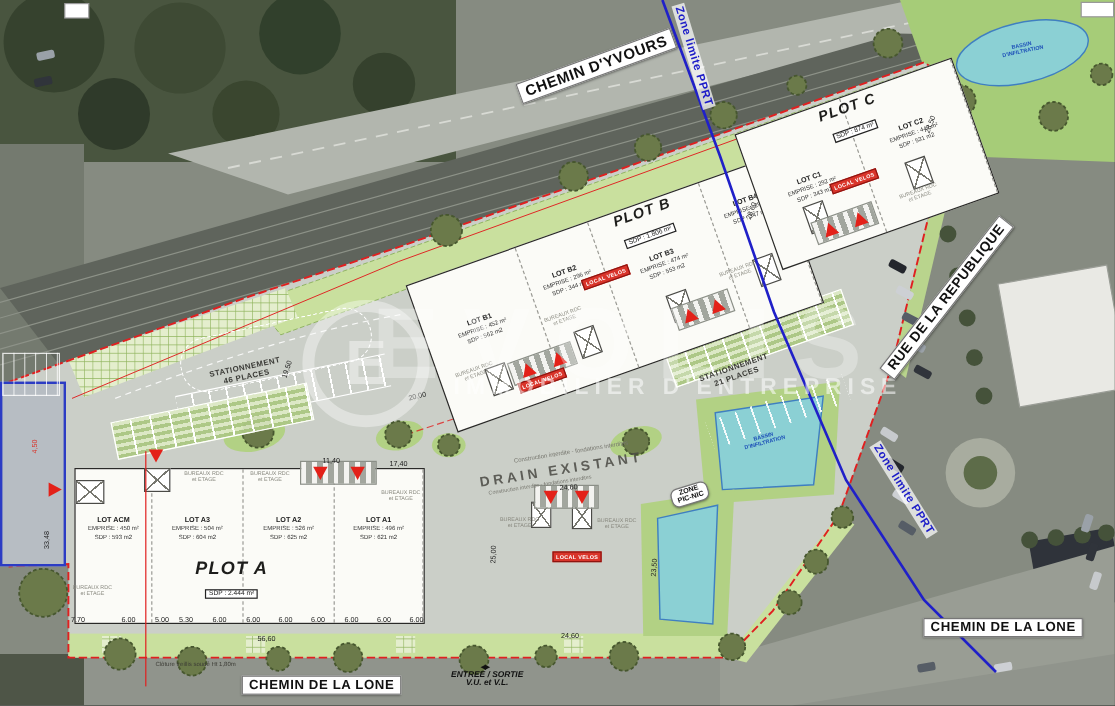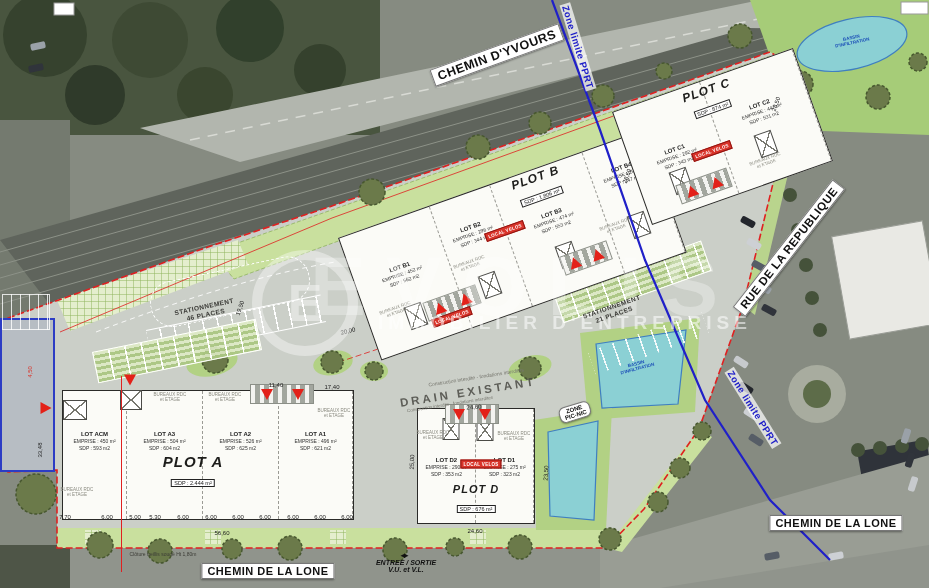--- a/index.html
+++ b/index.html
@@ -236,21 +236,21 @@
     <div class="lot" style="width:76px;padding-top:40px;">
       <span class="lname">LOT A2</span>
       <span class="lval">EMPRISE : 526 m²</span>
       <span class="lval">SDP : 625 m2</span>
     </div>
     <div class="lot" style="width:74px;padding-top:40px;">
       <span class="lname">LOT A1</span>
       <span class="lval">EMPRISE : 496 m²</span>
       <span class="lval">SDP : 621 m2</span>
     </div>
-    <div class="ptw" style="left:130px;top:80px;">
+    <div class="ptw" style="left:130px;top:92px;">
       <span class="ptitle" style="font-size:15px;">PLOT A</span><br>
       <span class="sdpbox">SDP : 2.444 m²</span>
     </div>
   </div>
 
   <div class="plot" style="left:338px;top:238px;width:322px;height:128px;transform:rotate(-19.5deg);">
     <div class="lot" style="width:96px;padding-top:44px;">
       <span class="lname">LOT B1</span>
       <span class="lval">EMPRISE : 452 m²</span>
       <span class="lval">SDP : 562 m2</span>
@@ -286,36 +286,20 @@
       <span class="lname">LOT C2</span>
       <span class="lval">EMPRISE : 447 m²</span>
       <span class="lval">SDP : 531 m2</span>
     </div>
     <div class="ptw" style="left:95px;top:18px;">
       <span class="ptitle" style="font-size:12px;">PLOT C</span><br>
       <span class="sdpbox">SDP : 874 m²</span>
     </div>
   </div>
 
-  <div class="plot" style="left:417px;top:408px;width:116px;height:114px;">
-    <div class="lot" style="width:58px;padding-top:48px;">
-      <span class="lname">LOT D2</span>
-      <span class="lval">EMPRISE : 290 m²</span>
-      <span class="lval">SDP : 353 m2</span>
-    </div>
-    <div class="lot" style="width:58px;padding-top:48px;">
-      <span class="lname">LOT D1</span>
-      <span class="lval">EMPRISE : 275 m²</span>
-      <span class="lval">SDP : 323 m2</span>
-    </div>
-    <div class="ptw" style="left:58px;top:88px;">
-      <span class="ptitle" style="font-size:11px;">PLOT D</span><br>
-      <span class="sdpbox">SDP : 676 m²</span>
-    </div>
-  </div>
 
   <div class="vred"></div>
 
   <svg id="ovl" width="929" height="588" viewBox="0 0 929 588">
     <polyline points="552,0 600,130 645,260 705,400 770,500 830,560" fill="none" stroke="#2020c8" stroke-width="2.2"></polyline>
   </svg>
 
   <div id="watermark">
     <div id="wm-ring">E</div>
     <div id="wm-tag">IMMOBILIER D'ENTREPRISE</div>

